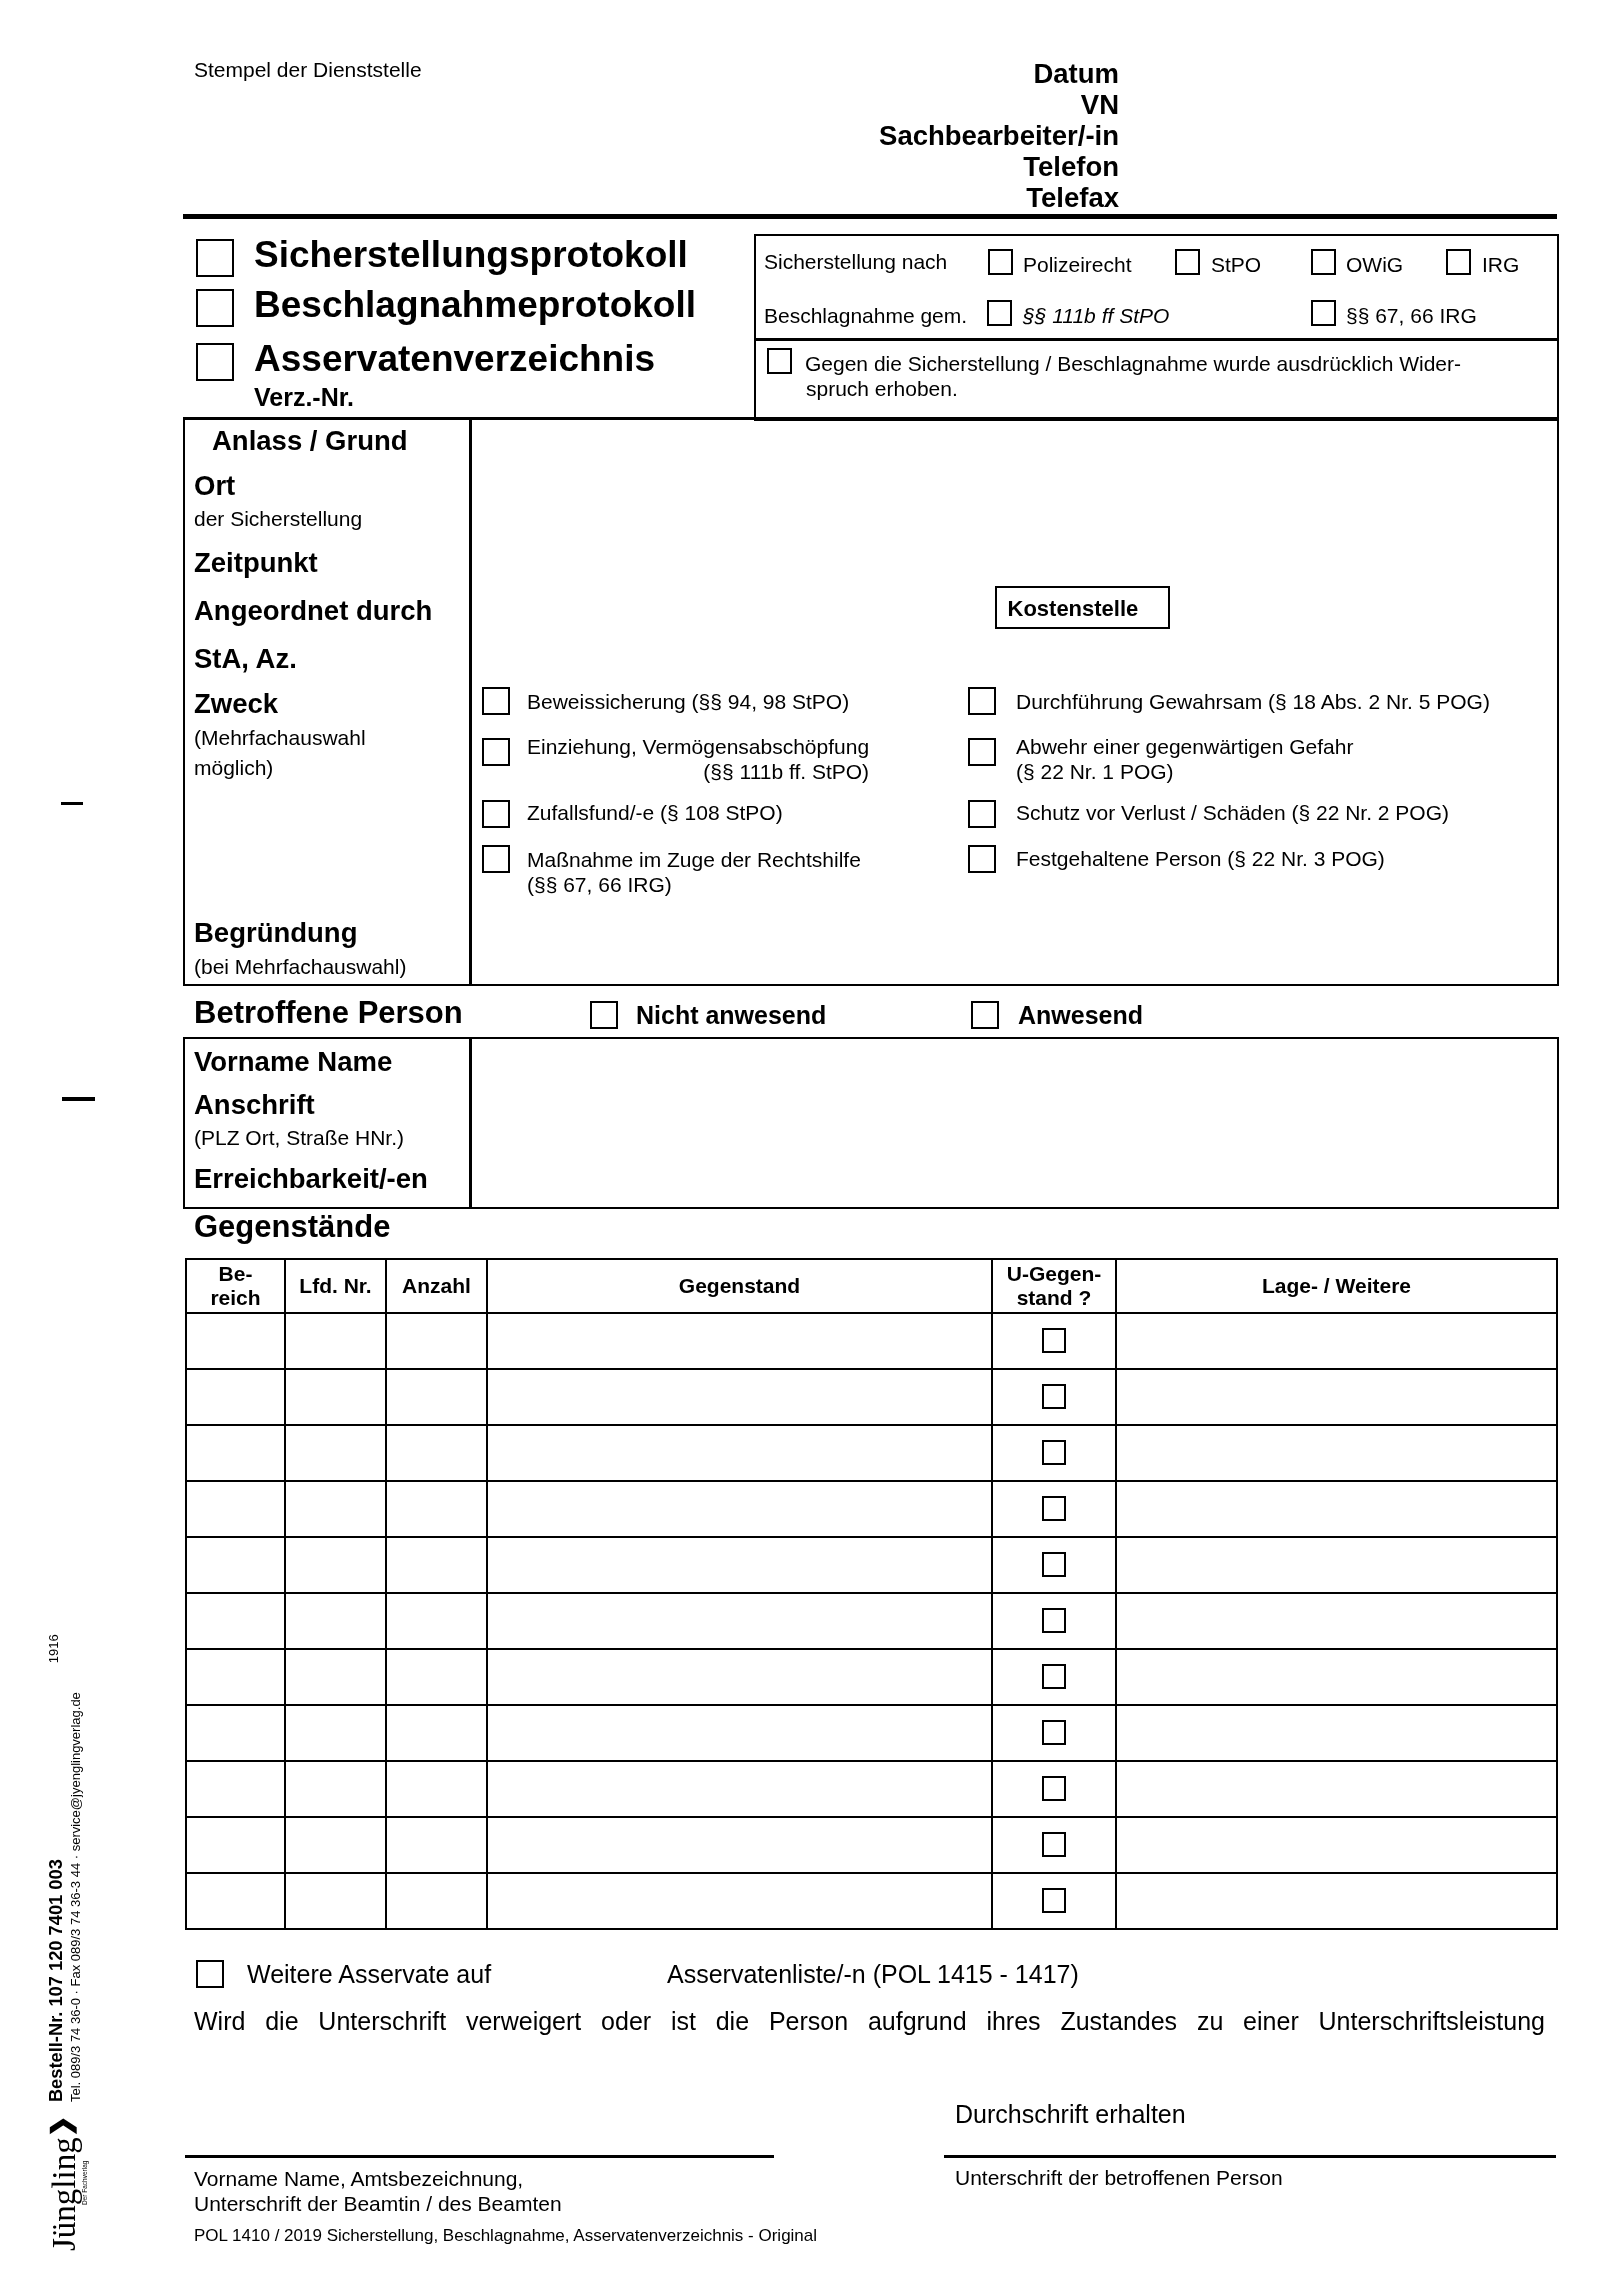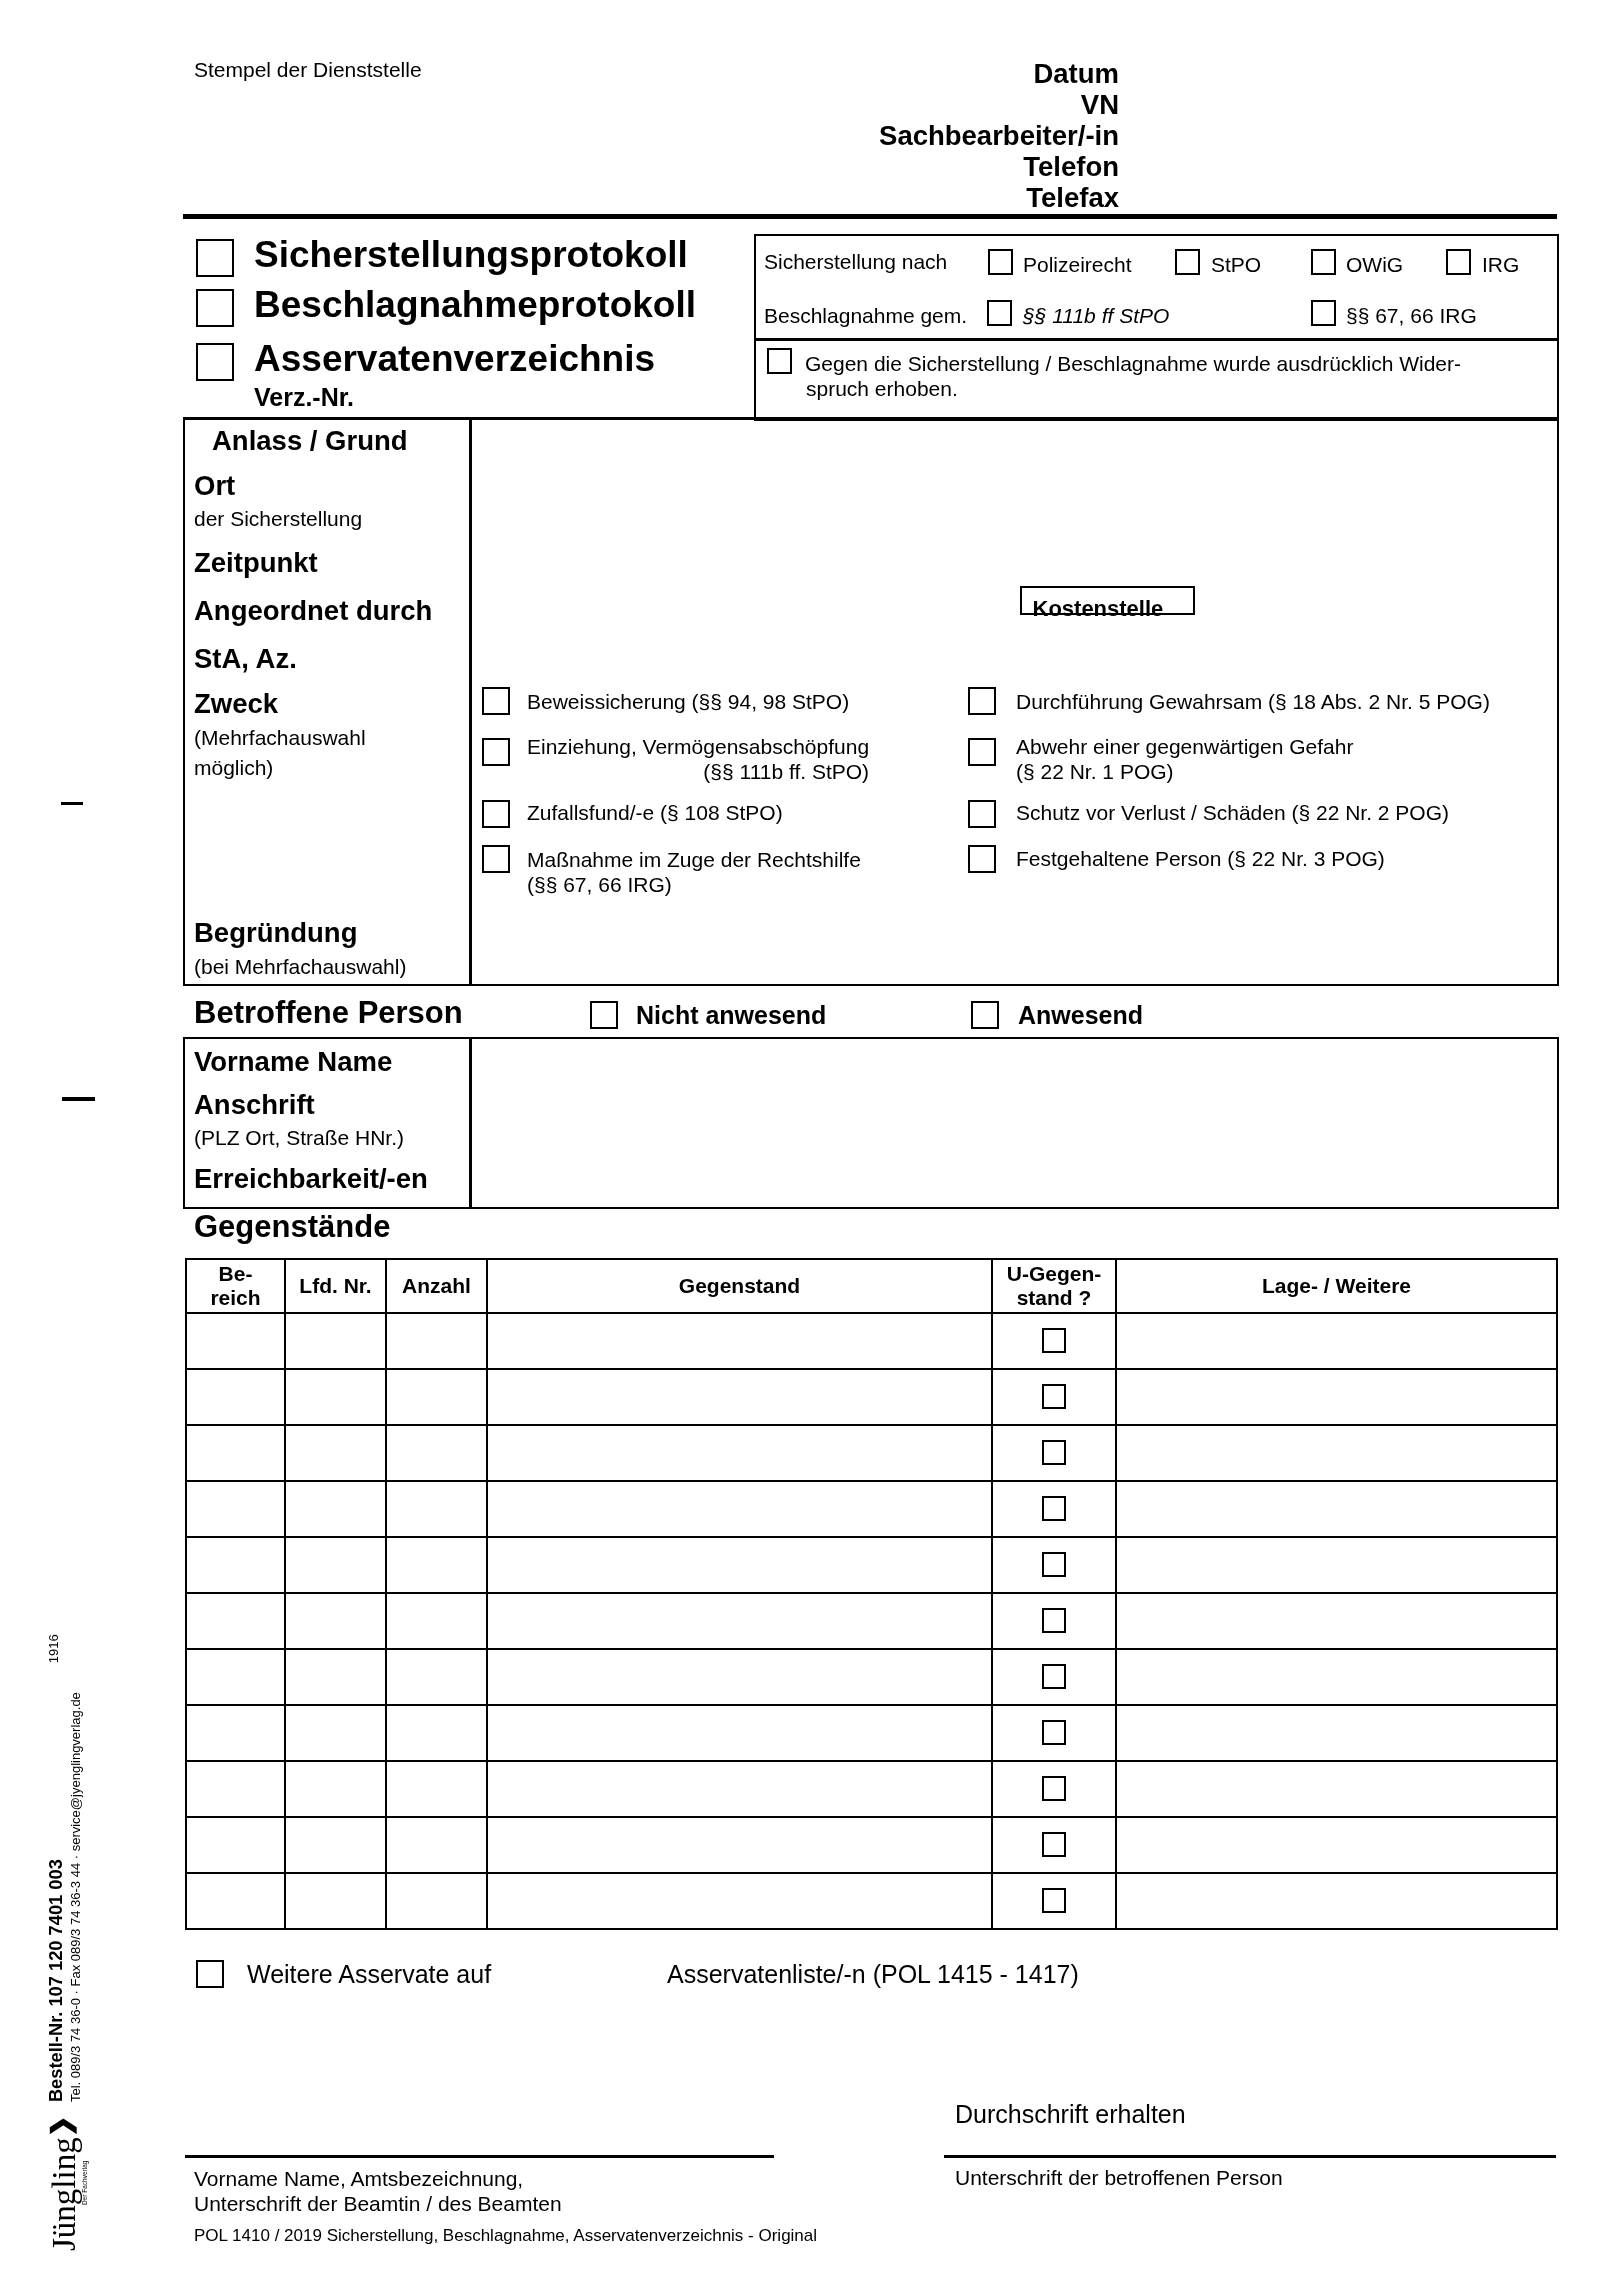--- a/index.html
+++ b/index.html
@@ -75,21 +75,21 @@
 <div class="vline" style="left:469px;top:419px;height:565px;"></div>
 <div class="hline" style="left:183px;top:417px;width:1375px;height:3.3px;"></div>
 
 <div class="abs bold t42" style="left:212px;top:425px;text-align:center;">Anlass / Grund</div>
 <div class="abs bold t42" style="left:194px;top:470px;">Ort</div>
 <div class="abs t32" style="left:194px;top:507px;">der Sicherstellung</div>
 <div class="abs bold t42" style="left:194px;top:547px;">Zeitpunkt</div>
 <div class="abs bold t42" style="left:194px;top:595px;">Angeordnet durch</div>
 <div class="abs bold t42" style="left:194px;top:643px;">StA, Az.</div>
 
-<div class="abs" style="left:995px;top:586px;width:175px;height:29px;border:2.6px solid #000;box-sizing:border-box;margin-left:25px;">
+<div class="abs" style="left:995px;top:586px;width:175px;height:43px;border:2.6px solid #000;box-sizing:border-box;">
   <span class="abs bold t34" style="left:10.5px;top:7.9px;">Kostenstelle</span>
 </div>
 
 <div class="abs bold t42" style="left:194px;top:688px;">Zweck</div>
 <div class="abs t32" style="left:194px;top:726px;">(Mehrfachauswahl</div>
 <div class="abs t32" style="left:194px;top:756px;">möglich)</div>
 
 <div class="cb cb-md" style="left:482px;top:687px;"></div>
 <div class="abs t32" style="left:527px;top:690px;">Beweissicherung  (§§ 94, 98 StPO)</div>
 <div class="cb cb-md" style="left:482px;top:738px;"></div>
@@ -251,20 +251,21 @@
         <td></td>
       </tr>
     </tbody>
 </table>
 
 <div class="cb cb-md" style="left:196px;top:1960px;"></div>
 <div class="abs t38" style="left:247px;top:1960px;">Weitere Asservate auf</div>
 <div class="abs t38" style="left:667px;top:1960px;">Asservatenliste/-n (POL 1415 - 1417)</div>
 
 <div class="abs t38" style="left:194px;top:2006px;width:1351px;line-height:31px;text-align:justify;">
+  <div style="text-align:justify;text-align-last:justify;">Wird die Unterschrift verweigert oder ist die Person aufgrund ihres Zustandes zu einer Unterschriftsleistung</div>
 </div>
 
 <div class="abs t38" style="left:955px;top:2100px;">Durchschrift erhalten</div>
 <div class="hline" style="left:185px;top:2155px;width:589px;height:3.3px;"></div>
 <div class="abs t32" style="left:194px;top:2166px;line-height:25px;">
   <div>Vorname Name, Amtsbezeichnung,</div>
   <div>Unterschrift der Beamtin / des Beamten</div>
 </div>
 <div class="hline" style="left:944px;top:2155px;width:612px;height:3.3px;"></div>
 <div class="abs t32" style="left:955px;top:2166px;">Unterschrift der betroffenen Person</div>

